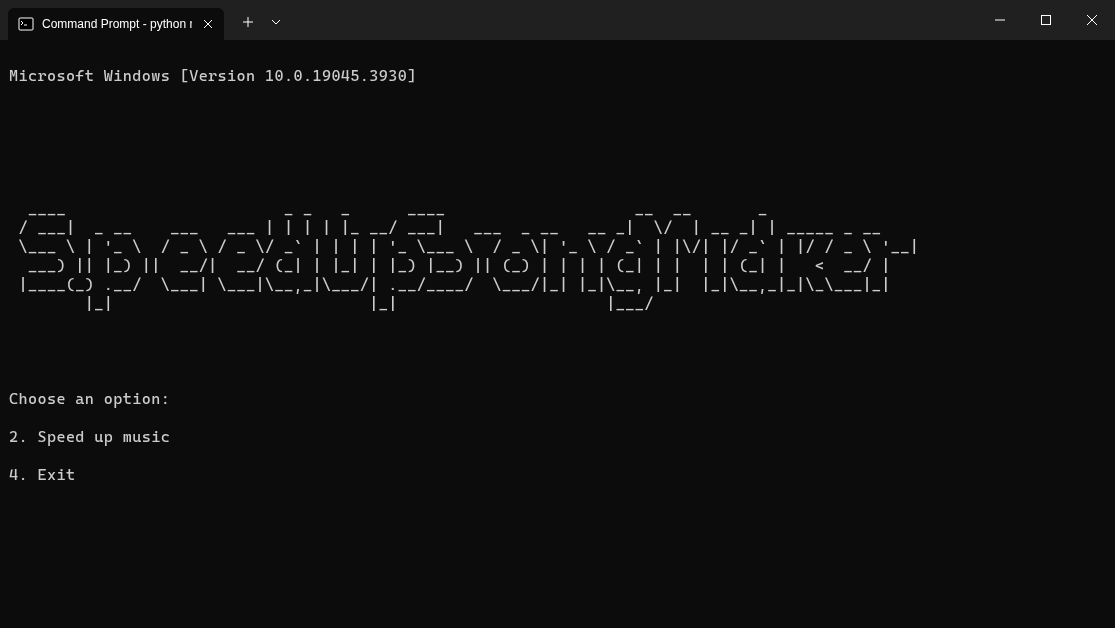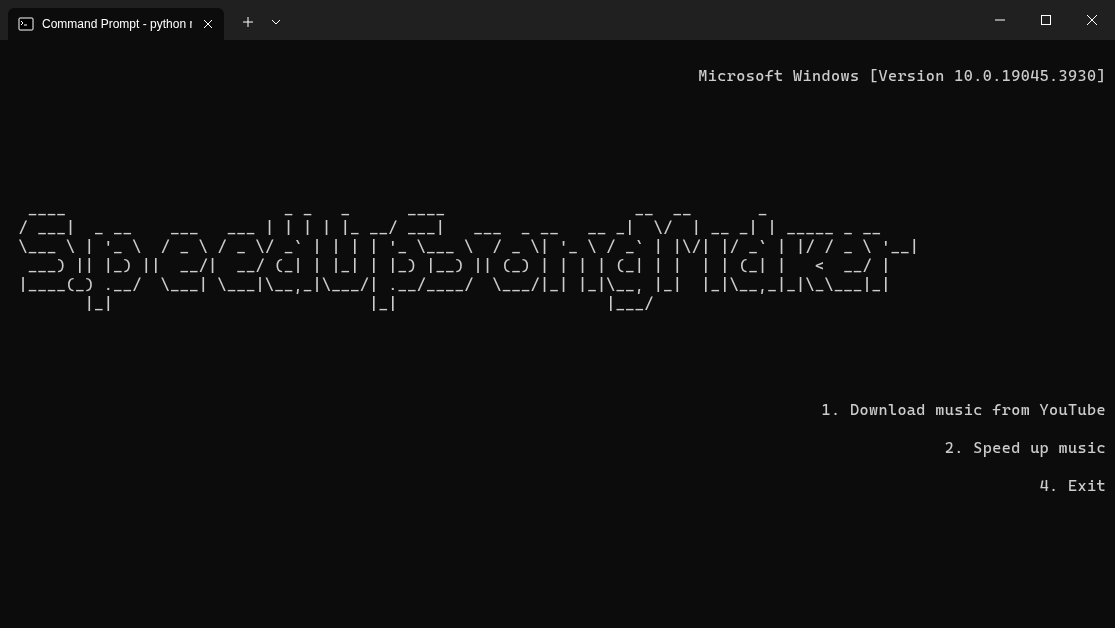--- a/index.html
+++ b/index.html
@@ -111,28 +111,27 @@
       padding: 8px 9px;
       font-family: 'Cascadia Mono', 'Consolas', monospace;
       font-size: 15.5px;
       line-height: 19px;
       color: #cccccc;
       white-space: pre;
       letter-spacing: 0.4px;
     }
     .terminal-line {
       display: block;
-      text-align: right;
     }
     @keyframes blink {
       50% { opacity: 0; }
     }
     .ascii-art {
       margin-top: 19px;
-      margin-bottom: 30px;
+      margin-bottom: 19px;
       line-height: 19px;
     }
   </style>
 </head>
 <body>
 
 <div class="titlebar">
   <div class="tab-strip">
     <div class="tab">
       <span class="tab-icon">
@@ -187,17 +186,17 @@
 <span class="terminal-line">Microsoft Windows [Version 10.0.19045.3930]</span>
 <span class="terminal-line"> </span>
 <span class="terminal-line"> </span>
 <div class="ascii-art">  ____                       _ _   _      ____                    __  __       _             
  / ___|  _ __    ___   ___ | | | | |_ __/ ___|   ___  _ __   __ _|  \/  | __ _| | _____ _ __ 
  \___ \ | '_ \  / _ \ / _ \/ _` | | | | '_ \___ \  / _ \| '_ \ / _` | |\/| |/ _` | |/ / _ \ '__|
   ___) || |_) ||  __/|  __/ (_| | |_| | |_) |__) || (_) | | | | (_| | |  | | (_| |   &lt;  __/ |   
  |____(_) .__/  \___| \___|\__,_|\___/| .__/____/  \___/|_| |_|\__, |_|  |_|\__,_|_|\_\___|_|   
         |_|                           |_|                      |___/                            </div>
 <span class="terminal-line"> </span>
-<span class="terminal-line">1. Download music from YouTube</span>
+<span class="terminal-line">Choose an option:</span>
 <span class="terminal-line">2. Speed up music</span>
 <span class="terminal-line">4. Exit</span>
 
 </div>
 
 </body></html>

